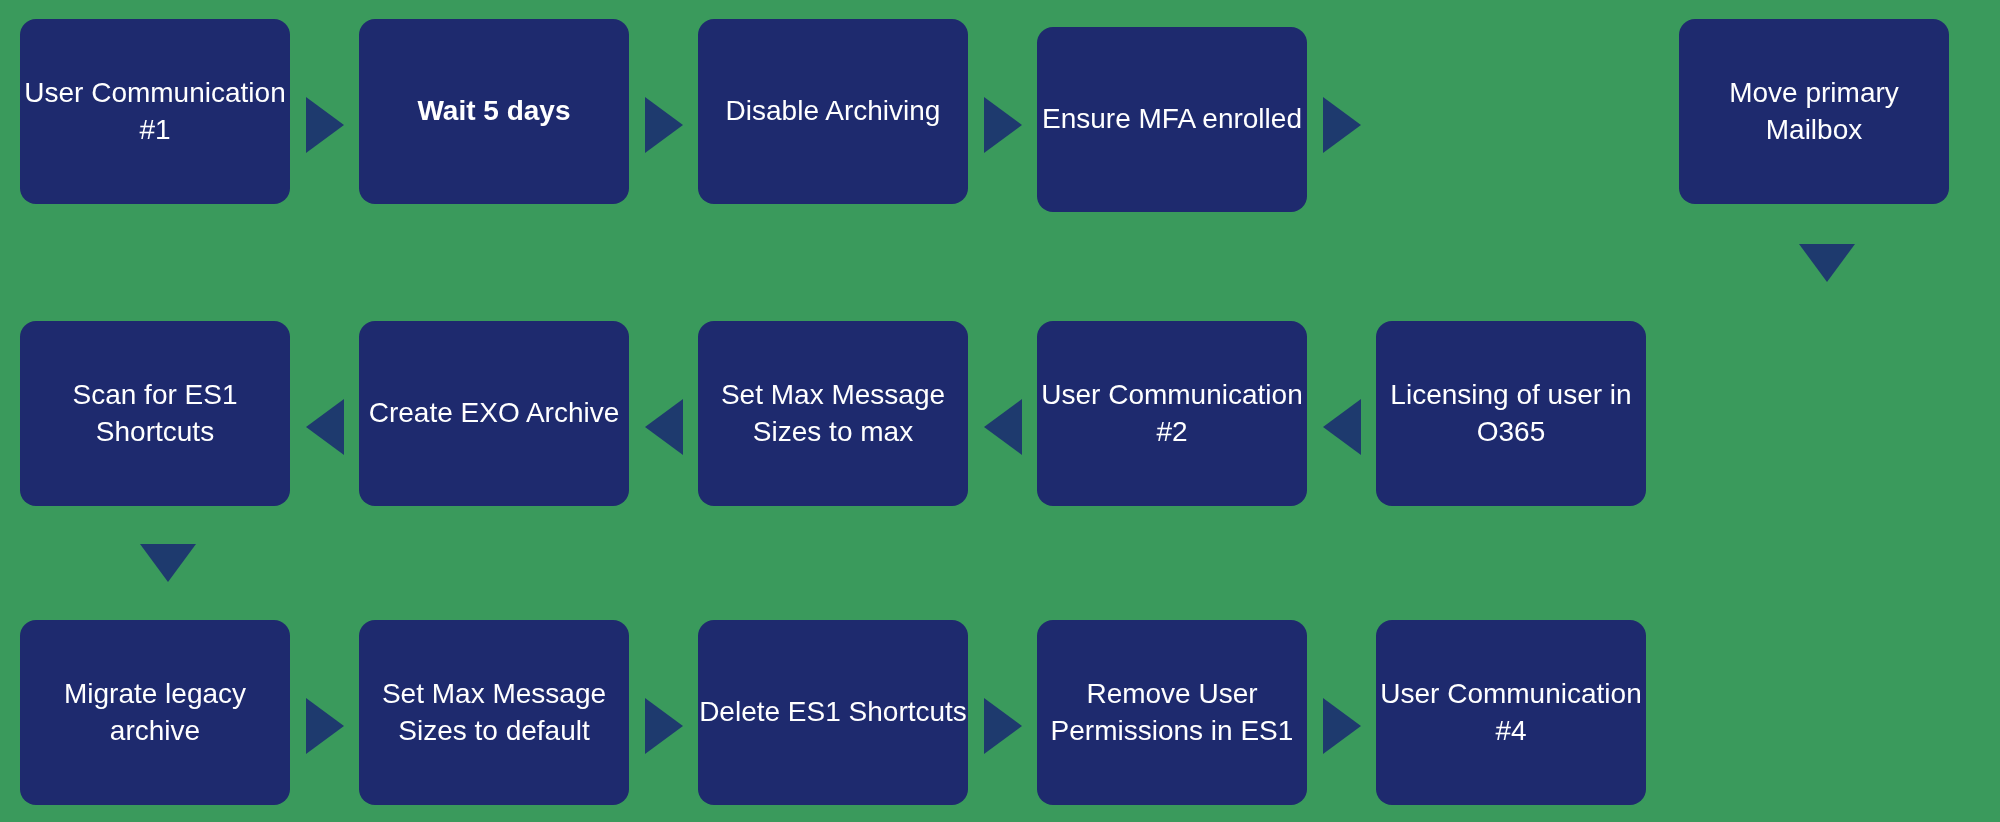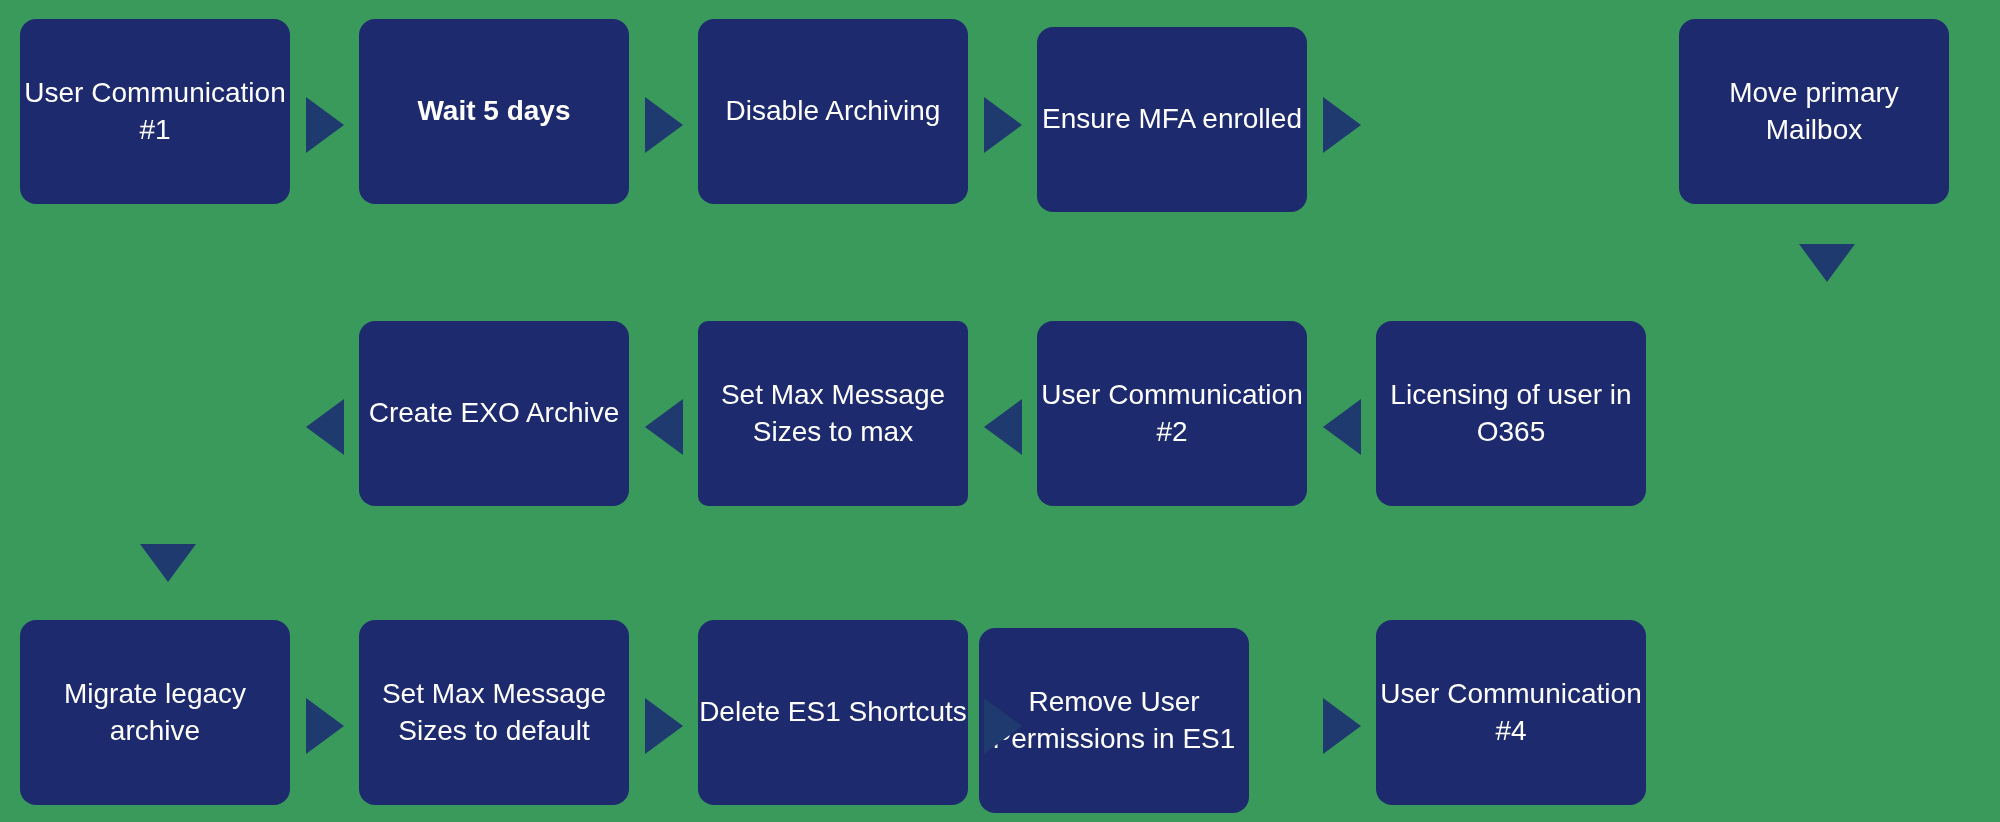--- a/index.html
+++ b/index.html
@@ -32,28 +32,28 @@
     }
     
     .n1  { width: 270px; height: 185px; left: 20px;   top: 19px; }
     .n2  { width: 270px; height: 185px; left: 359px;  top: 19px; font-weight: bold; }
     .n3  { width: 270px; height: 185px; left: 698px;  top: 19px; text-align: right; }
     .n4  { width: 270px; height: 185px; left: 1037px; top: 19px; margin-top: 8px; }
     .n5  { width: 270px; height: 185px; left: 1679px; top: 19px; }
     
     .n6  { width: 270px; height: 185px; left: 20px;   top: 321px; }
     .n7  { width: 270px; height: 185px; left: 359px;  top: 321px; }
-    .n8  { width: 270px; height: 185px; left: 698px;  top: 321px; border-radius: 10px; }  
+    .n8  { width: 270px; height: 185px; left: 698px;  top: 321px; }  
     .n9  { width: 270px; height: 185px; left: 1037px; top: 321px; }
     .n10 { width: 270px; height: 185px; left: 1376px; top: 321px; }
     
     .n12 { width: 270px; height: 185px; left: 20px;   top: 620px; }
     .n13 { width: 270px; height: 185px; left: 359px;  top: 620px; }
     .n14 { width: 270px; height: 185px; left: 698px;  top: 620px; }
-    .n15 { width: 270px; height: 185px; left: 979px; top: 620px; margin-top: 8px; }
+    .n15 { width: 270px; height: 185px; left: 1037px; top: 620px; }
     .n16 { width: 270px; height: 185px; left: 1376px; top: 620px; }
 
     
     .arrow {
       position: absolute;
       display: flex;
       align-items: center;
       justify-content: center;
     }
     
@@ -91,20 +91,21 @@
 <body>
 
 <div class="flowchart">
 
   <div class="node n1">User Communication #1</div>
   <div class="node n2">Wait 5 days</div>
   <div class="node n3">Disable Archiving</div>
   <div class="node n4">Ensure MFA enrolled</div>
   <div class="node n5">Move primary Mailbox</div>
 
+  <div class="node n6">Scan for ES1 Shortcuts</div>
   <div class="node n7">Create EXO Archive</div>
   <div class="node n8">Set Max Message Sizes to max</div>
   <div class="node n9">User Communication #2</div>
   <div class="node n10">Licensing of user in O365</div>
 
   <div class="node n12">Migrate legacy archive</div>
   <div class="node n13">Set Max Message Sizes to default</div>
   <div class="node n14">Delete ES1 Shortcuts</div>
   <div class="node n15">Remove User Permissions in ES1</div>
   <div class="node n16">User Communication #4</div>

